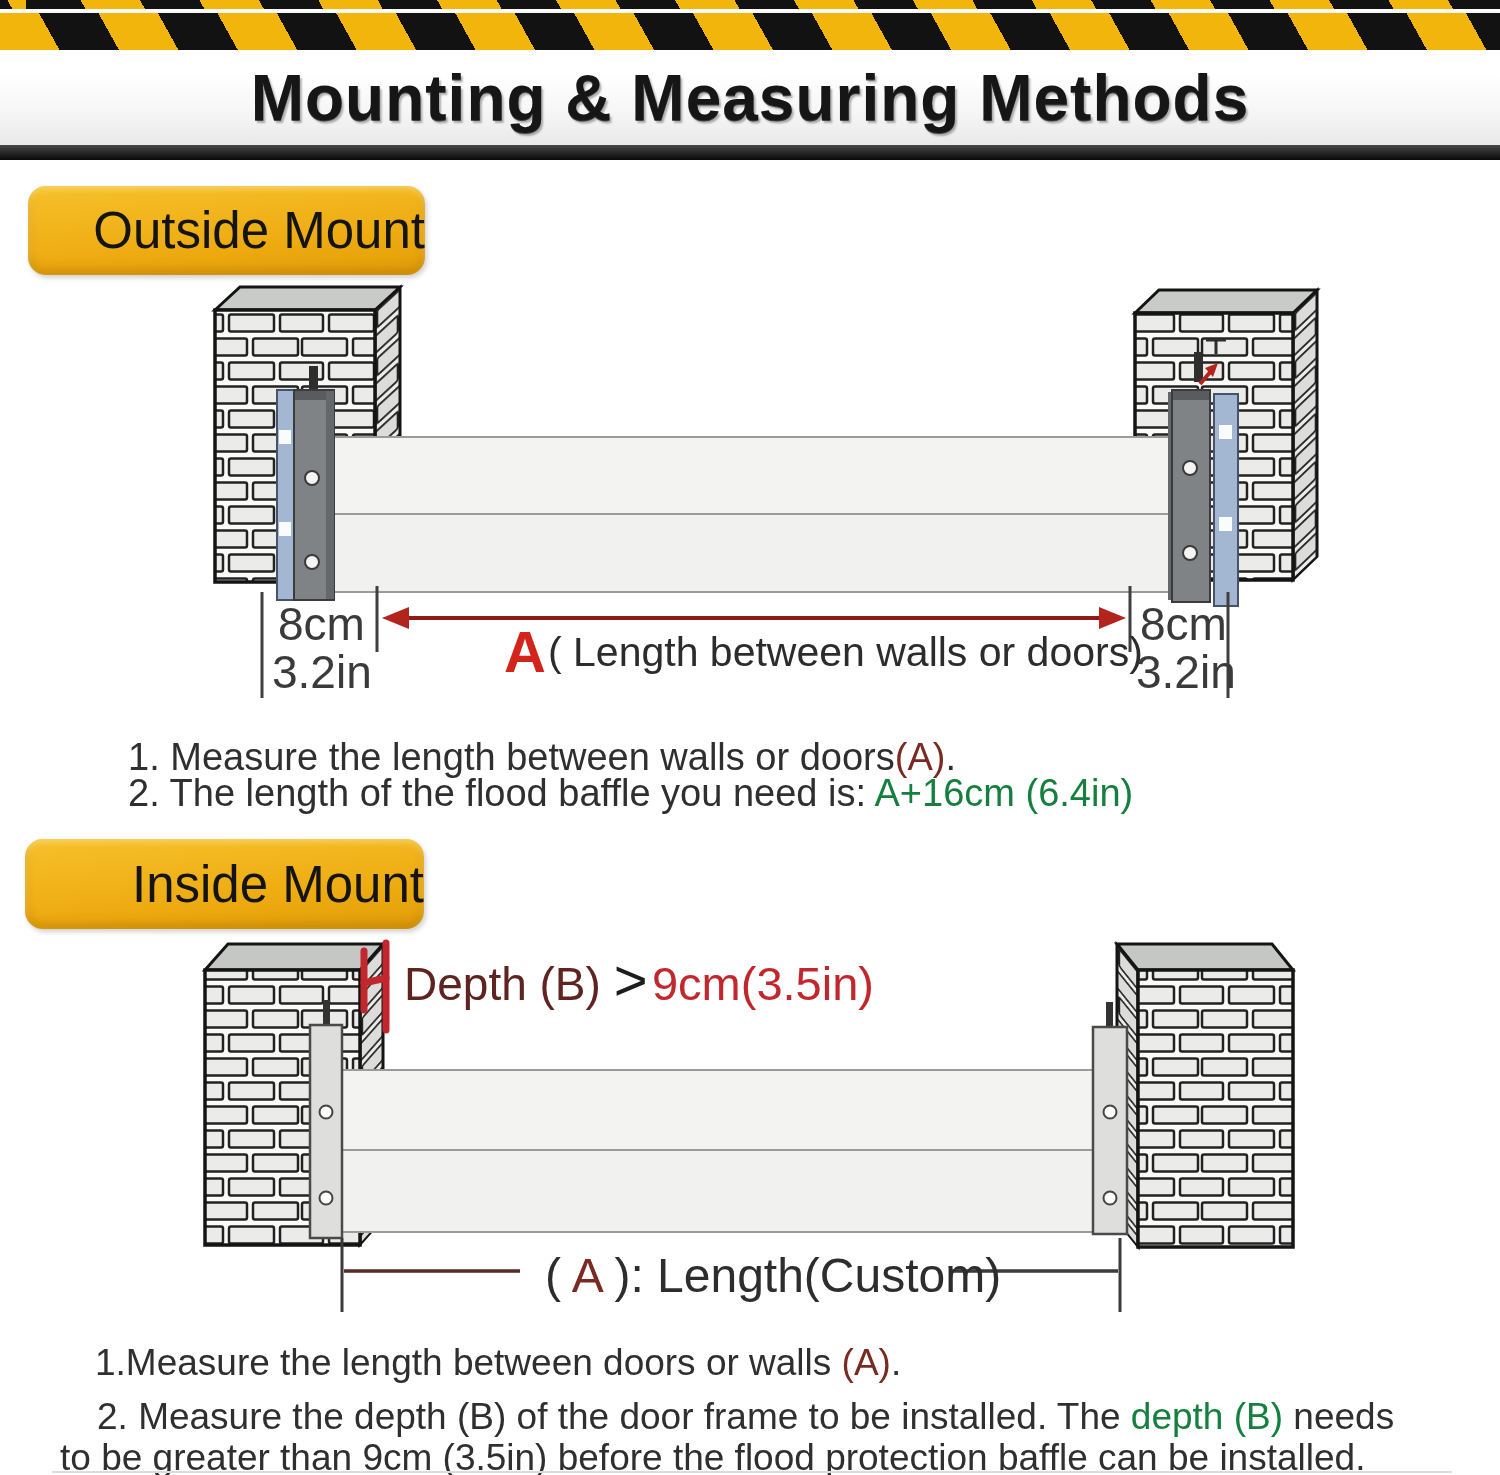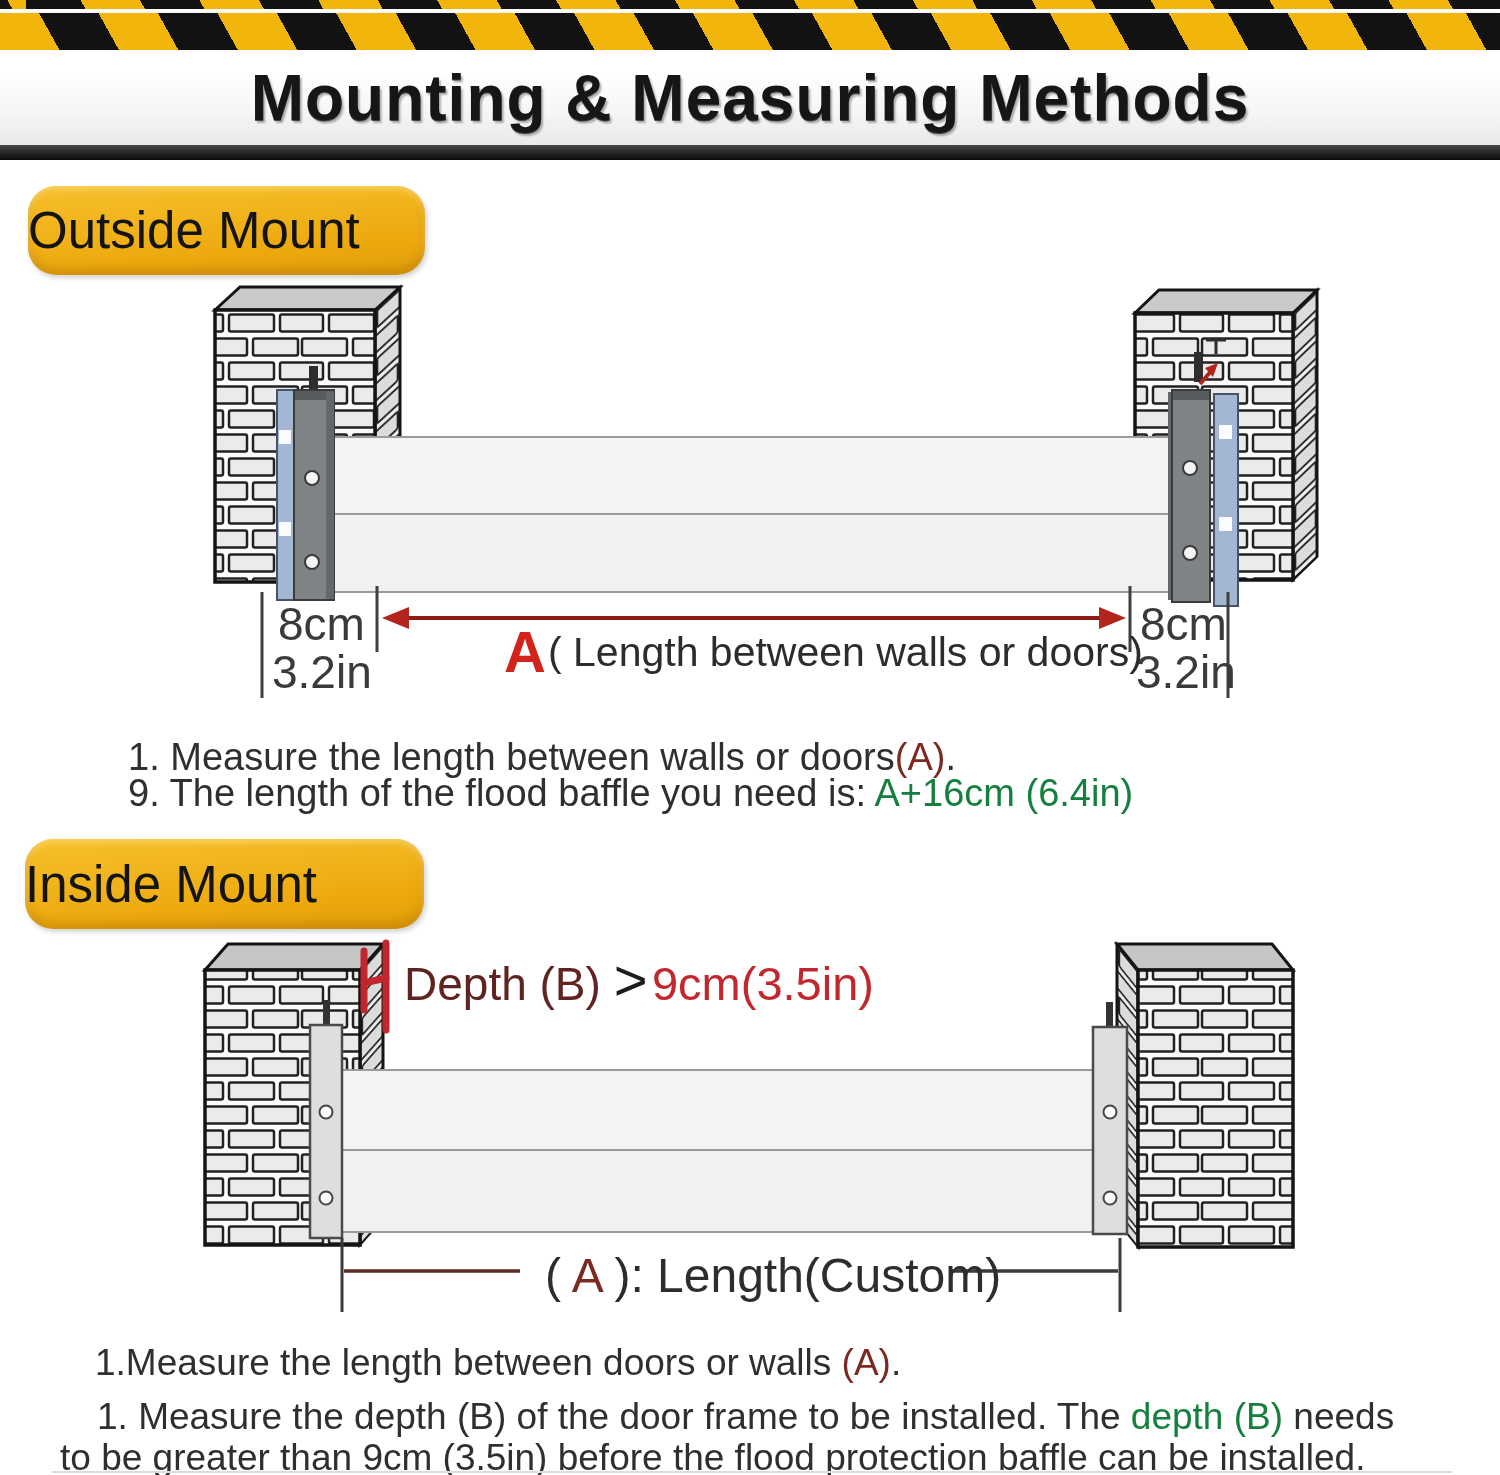--- a/index.html
+++ b/index.html
@@ -17,23 +17,23 @@
     box-shadow:0 2px 4px rgba(0,0,0,.35);}
   .title-band{left:0;top:50px;width:1500px;height:95px;
     background:linear-gradient(180deg,#ffffff 25%,#f6f6f6 65%,#e9e9e9);
     display:flex;align-items:center;justify-content:center;}
   .main-title{font-size:64px;font-weight:bold;letter-spacing:1px;color:#161616;
     text-shadow:2px 3px 2px rgba(0,0,0,.30),0 -1px 1px rgba(255,255,255,.85),0 1px 0 #5c5c5c;}
   .dark-bar{left:0;top:145px;width:1500px;height:15px;
     background:linear-gradient(#474747,#090909);}
 
   
-  .badge{display:flex;align-items:center;justify-content:flex-start;
+  .badge{display:flex;align-items:center;justify-content:flex-end;
     background:linear-gradient(175deg,#f7c02c,#eca90e 70%,#e09e08);
-    border-radius:28px;font-size:51px;color:#141414;
+    border-radius:18px;font-size:51px;color:#141414;
     box-shadow:inset 0 -6px 10px rgba(150,90,0,.30),inset 0 3px 6px rgba(255,235,160,.55),2px 3px 5px rgba(0,0,0,.18);}
   .badge-outside{left:28px;top:186px;width:397px;height:89px;}
   .badge-inside{left:25px;top:839px;width:399px;height:90px;}
 
   
   svg{position:absolute;left:0;}
   svg text{font-family:"Liberation Sans",sans-serif;}
 
   
   .step{position:absolute;font-size:38px;line-height:1.12;color:#2f2f2f;white-space:nowrap;}
@@ -142,21 +142,21 @@
     <text x="1140" y="640" font-size="46" fill="#3a3a3a">8cm</text>
     <text x="1136" y="688" font-size="46" fill="#3a3a3a">3.2in</text>
     <text x="504" y="672" font-size="58" font-weight="bold" fill="#d2241b">A</text>
     <text x="548" y="666" font-size="41" fill="#2c2c2c">( Length between walls or doors)</text>
   </svg>
 
   <div class="step" style="left:128px;top:736px">
     <span>1. Measure the length between walls or doors</span><span class="maroon">(A)</span><span>.</span>
   </div>
   <div class="step" style="left:128px;top:772px">
-    <span>9. The length of the flood baffle you need is: </span><span class="red-em">A+16cm (6.4in)</span><span></span>
+    <span>2. The length of the flood baffle you need is: </span><span class="red-em">A+16cm (6.4in)</span><span></span>
   </div>
 
   <svg style="top:935px" width="1500" height="385" viewBox="0 935 1500 385">
 
     <g>
       <g transform="translate(360,970) skewY(-48.5)">
         <rect width="23" height="275" fill="url(#brickP)" stroke="#141414" stroke-width="3"></rect>
         <rect width="23" height="275" fill="rgba(50,50,50,0.08)"></rect>
       </g>
       <path d="M205,970 L228,944 L383,944 L360,970 Z" fill="#c5c7c5" stroke="#141414" stroke-width="3"></path>
@@ -212,20 +212,20 @@
       <tspan fill="#2d2d2d">(</tspan>
       <tspan fill="#7a2a20">A</tspan>
       <tspan fill="#2d2d2d">): Length(Custom)</tspan>
     </text>
   </svg>
 
   <div class="step step-sm" style="left:95px;top:1342px">
     <span>1.Measure the length between doors or walls </span><span class="maroon">(A)</span><span>.</span>
   </div>
   <div class="step step-sm" style="left:97px;top:1396px">
-    <span>1. Measure the depth (B) of the door frame to be installed. The </span><span class="red-em">depth (B)</span><span> needs</span>
+    <span>2. Measure the depth (B) of the door frame to be installed. The </span><span class="red-em">depth (B)</span><span> needs</span>
   </div>
   <div class="step step-sm" style="left:60px;top:1437px">
     <span>to be greater than 9cm (3.5in) before the flood protection baffle can be installed.</span>
   </div>
 
   <div class="abs bottom-line"></div>
 </div>
 
 </body></html>

